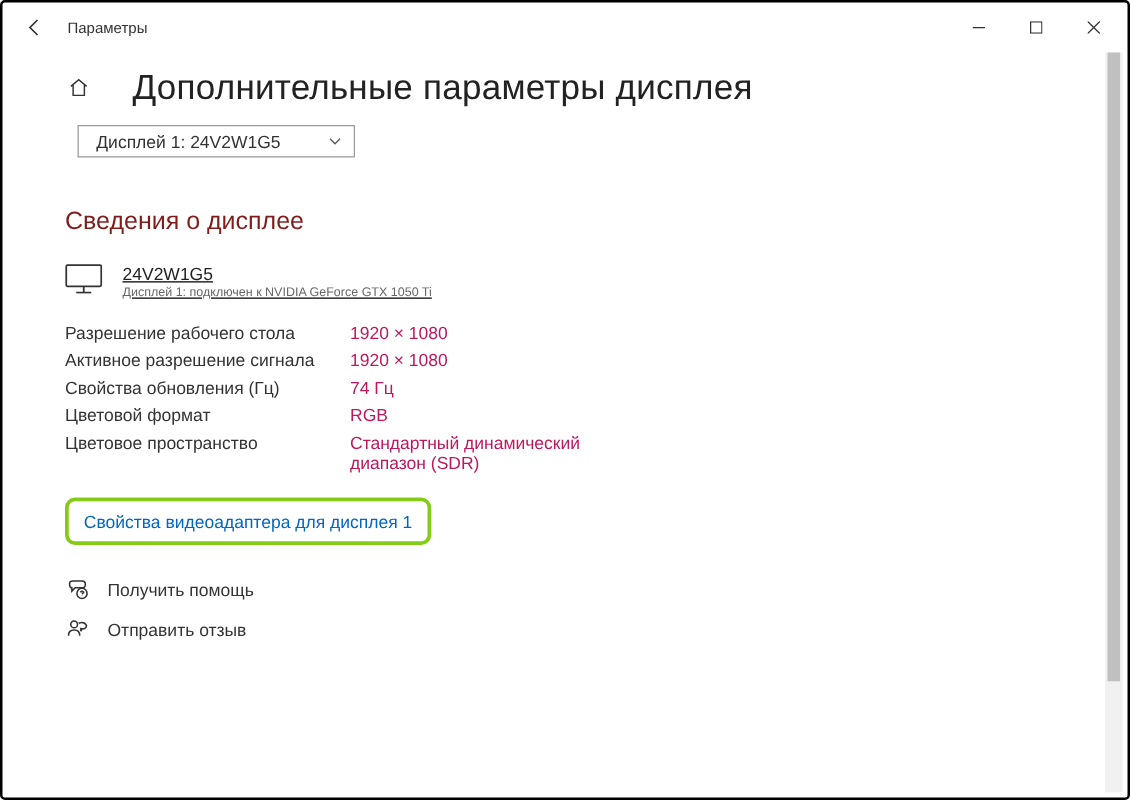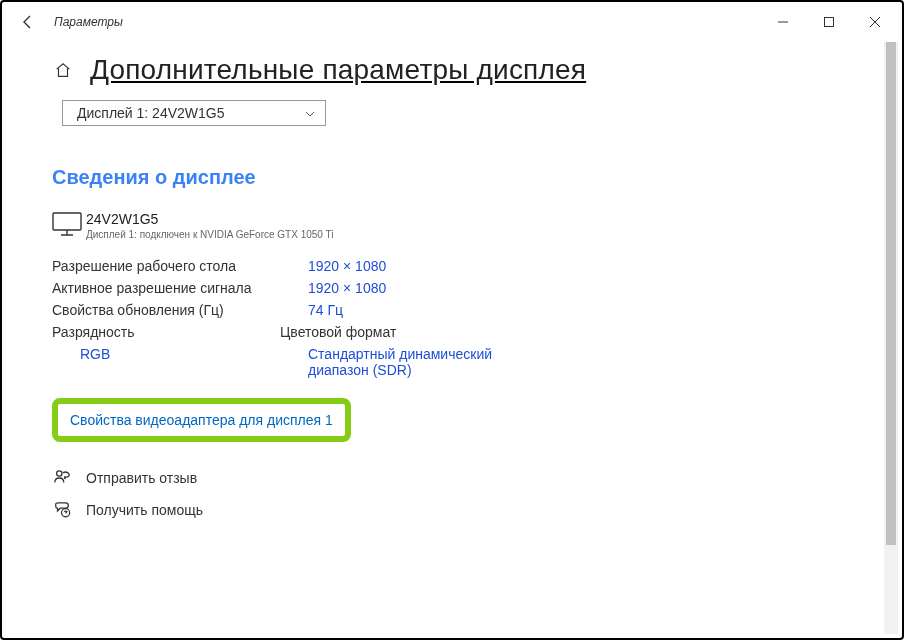--- a/index.html
+++ b/index.html
@@ -1,45 +1,45 @@
 <!DOCTYPE html>
 <html><head>
   <meta charset="utf-8">
   <style>
     * { margin: 0; padding: 0; box-sizing: border-box; font-family: "Segoe UI", -apple-system, sans-serif; }
     body { width: 904px; height: 640px; background: #fff; border: 2px solid #000; border-radius: 4px; overflow: hidden; position: relative; }
 
-    .titlebar { display: flex; align-items: center; height: 40px; padding: 12px 4px; font-style: italic; }
+    .titlebar { display: flex; align-items: center; height: 40px; padding: 12px 4px; }
     .back-btn { width: 44px; height: 40px; display: flex; align-items: center; justify-content: center; font-size: 18px; color: #333; cursor: pointer; }
     .app-title { font-size: 12px; color: #333; margin-left: 4px; }
     .win-controls { margin-left: auto; display: flex; }
     .win-btn { width: 46px; height: 40px; display: flex; align-items: center; justify-content: center; color: #333; cursor: pointer; }
     .win-btn svg { width: 10px; height: 10px; }
 
     .content { padding: 12px 50px 20px 50px; position: relative; }
 
-    .heading-row { display: flex; align-items: center; gap: 16px; margin-bottom: 14px; text-decoration: underline; }
+    .heading-row { display: flex; align-items: center; gap: 32px; margin-bottom: 14px; }
     .home-icon { width: 22px; height: 22px; display: flex; align-items: center; justify-content: center; color: #333; cursor: pointer; }
     .page-title { font-size: 28px; font-weight: 400; color: #222; letter-spacing: 0.2px; }
 
-    .dropdown { display: inline-flex; align-items: center; justify-content: space-between; border: 1px solid #999; width: 264px; padding: 4px 10px 4px 14px; font-size: 14px; color: #333; cursor: pointer; margin-left: 10px; }
+    .dropdown { display: inline-flex; align-items: center; justify-content: space-between; border: 1px solid #999; width: 222px; padding: 4px 10px 4px 14px; font-size: 14px; color: #333; cursor: pointer; margin-left: 10px; }
     .dropdown .chev { font-size: 11px; color: #555; }
 
-    .section-title { font-size: 20px; font-weight: 700; color: #3b82f6; margin-top: 40px; margin-bottom: 22px; }
+    .section-title { font-size: 20px; font-weight: 400; color: #7f1d1d; margin-top: 40px; margin-bottom: 22px; }
 
-    .display-row { display: flex; align-items: flex-end; gap: 4px; margin-bottom: 18px; }
+    .display-row { display: flex; align-items: flex-end; gap: 16px; margin-bottom: 18px; text-decoration: underline; }
     .monitor-icon svg { width: 30px; height: 24px; stroke: #333; }
     .display-name { font-size: 14px; color: #222; }
     .display-sub { font-size: 10px; color: #666; margin-top: 2px; }
 
     .specs { display: grid; grid-template-columns: 228px 1fr; row-gap: 6px; margin-bottom: 20px; }
     .spec-label { font-size: 14px; color: #333; }
-    .spec-value { font-size: 14px; color: #1d4ed8; margin-left: 28px; }
+    .spec-value { font-size: 14px; color: #be185d; }
 
-    .highlight-link { display: inline-block; border: 6px solid #84cc16; border-radius: 8px; padding: 8px 12px; color: #0067c0; font-size: 14px; cursor: pointer; margin-bottom: 20px; }
+    .highlight-link { display: inline-block; border: 3px solid #84cc16; border-radius: 8px; padding: 8px 12px; color: #0067c0; font-size: 14px; cursor: pointer; margin-bottom: 20px; }
 
     .footer-link { display: flex; align-items: center; gap: 14px; font-size: 14px; color: #333; padding: 7px 0; cursor: pointer; }
     .footer-link .ico { width: 20px; display: flex; justify-content: center; color: #333; }
 
     .scrollbar { position: absolute; right: 4px; top: 40px; bottom: 4px; width: 14px; background: #f1f1f1; }
     .scrollbar .thumb { position: absolute; left: 2px; right: 2px; top: 0; height: 85%; background: #c0c0c0; }
   </style>
 </head>
 <body>
 
@@ -106,47 +106,47 @@
     </div>
   </div>
 
   <div class="specs">
     <div class="spec-label">Разрешение рабочего стола</div>
     <div class="spec-value">1920 × 1080</div>
     <div class="spec-label">Активное разрешение сигнала</div>
     <div class="spec-value">1920 × 1080</div>
     <div class="spec-label">Свойства обновления (Гц)</div>
     <div class="spec-value">74 Гц</div>
-    <div class="spec-label">Разрядность</div>
     <div class="spec-label">Цветовой формат</div>
     <div class="spec-value">RGB</div>
+    <div class="spec-label">Цветовое пространство</div>
     <div class="spec-value" style="max-width:240px;">Стандартный динамический диапазон (SDR)</div>
   </div>
 
   <div class="highlight-link">Свойства видеоадаптера для дисплея 1</div>
+
+  <div class="footer-link">
+    <span class="ico">
+      <svg viewBox="0 0 20 20" width="18" height="18" fill="none" stroke="currentColor" stroke-width="1.4">
+        <path d="M3 4 Q3 2 6 2 L14 2 Q17 2 17 5 Q17 8 14 8 L8 8 L5 11 L5 8 Q3 8 3 5 Z"></path>
+        <circle cx="14" cy="13" r="4.5"></circle>
+          <path d="M12.5 12 Q14 10.5 15.5 12 Q15 13 14 13.5 M14 15.2 L14 15.3"></path>
+      </svg>
+    </span>
+    <span>Получить помощь</span>
+  </div>
 
   <div class="footer-link">
     <span class="ico">
       <svg viewBox="0 0 20 20" width="18" height="18" fill="none" stroke="currentColor" stroke-width="1.4">
         <circle cx="7" cy="5" r="3"></circle>
           <path d="M2 15 Q2 10 7 10 Q12 10 12 15"></path>
         <path d="M11 4 Q16 2 18 6 Q18 9 14 9 L13 11 L13 8"></path>
       </svg>
     </span>
     <span>Отправить отзыв</span>
   </div>
 
-  <div class="footer-link">
-    <span class="ico">
-      <svg viewBox="0 0 20 20" width="18" height="18" fill="none" stroke="currentColor" stroke-width="1.4">
-        <path d="M3 4 Q3 2 6 2 L14 2 Q17 2 17 5 Q17 8 14 8 L8 8 L5 11 L5 8 Q3 8 3 5 Z"></path>
-        <circle cx="14" cy="13" r="4.5"></circle>
-          <path d="M12.5 12 Q14 10.5 15.5 12 Q15 13 14 13.5 M14 15.2 L14 15.3"></path>
-      </svg>
-    </span>
-    <span>Получить помощь</span>
-  </div>
-
 </div>
 
 <div class="scrollbar">
   <div class="thumb"></div>
 </div>
 
 </body></html>

